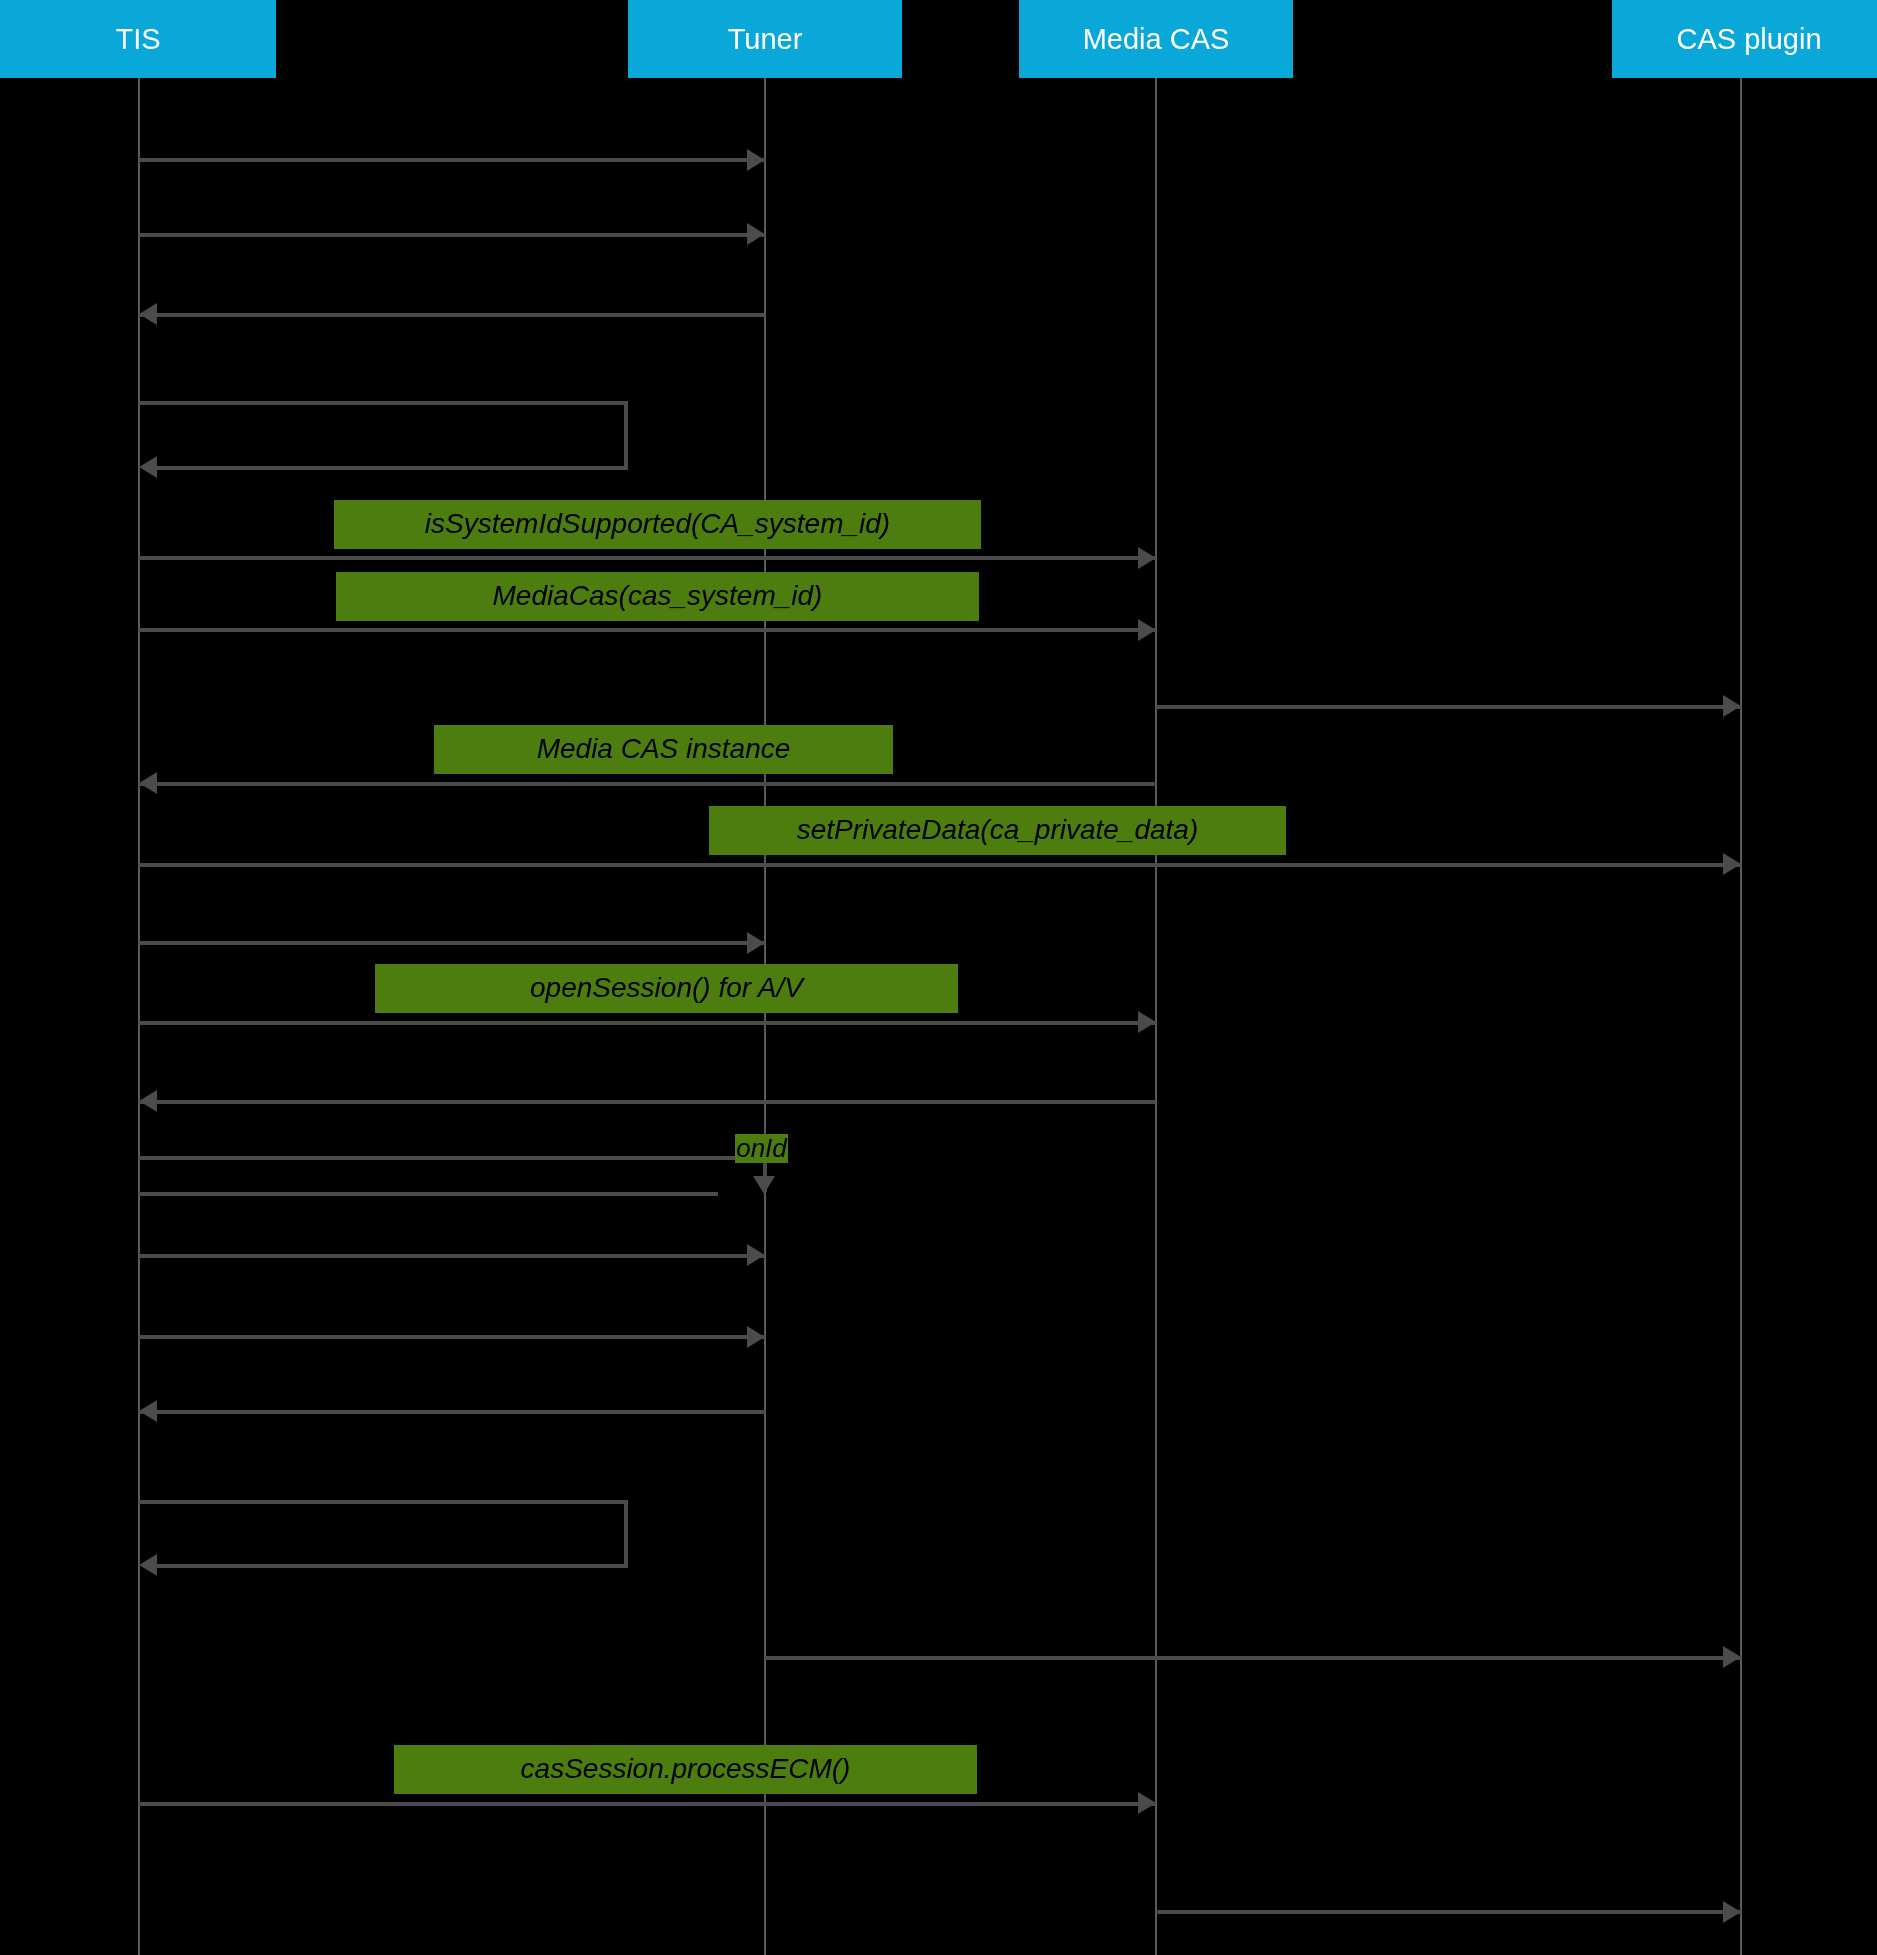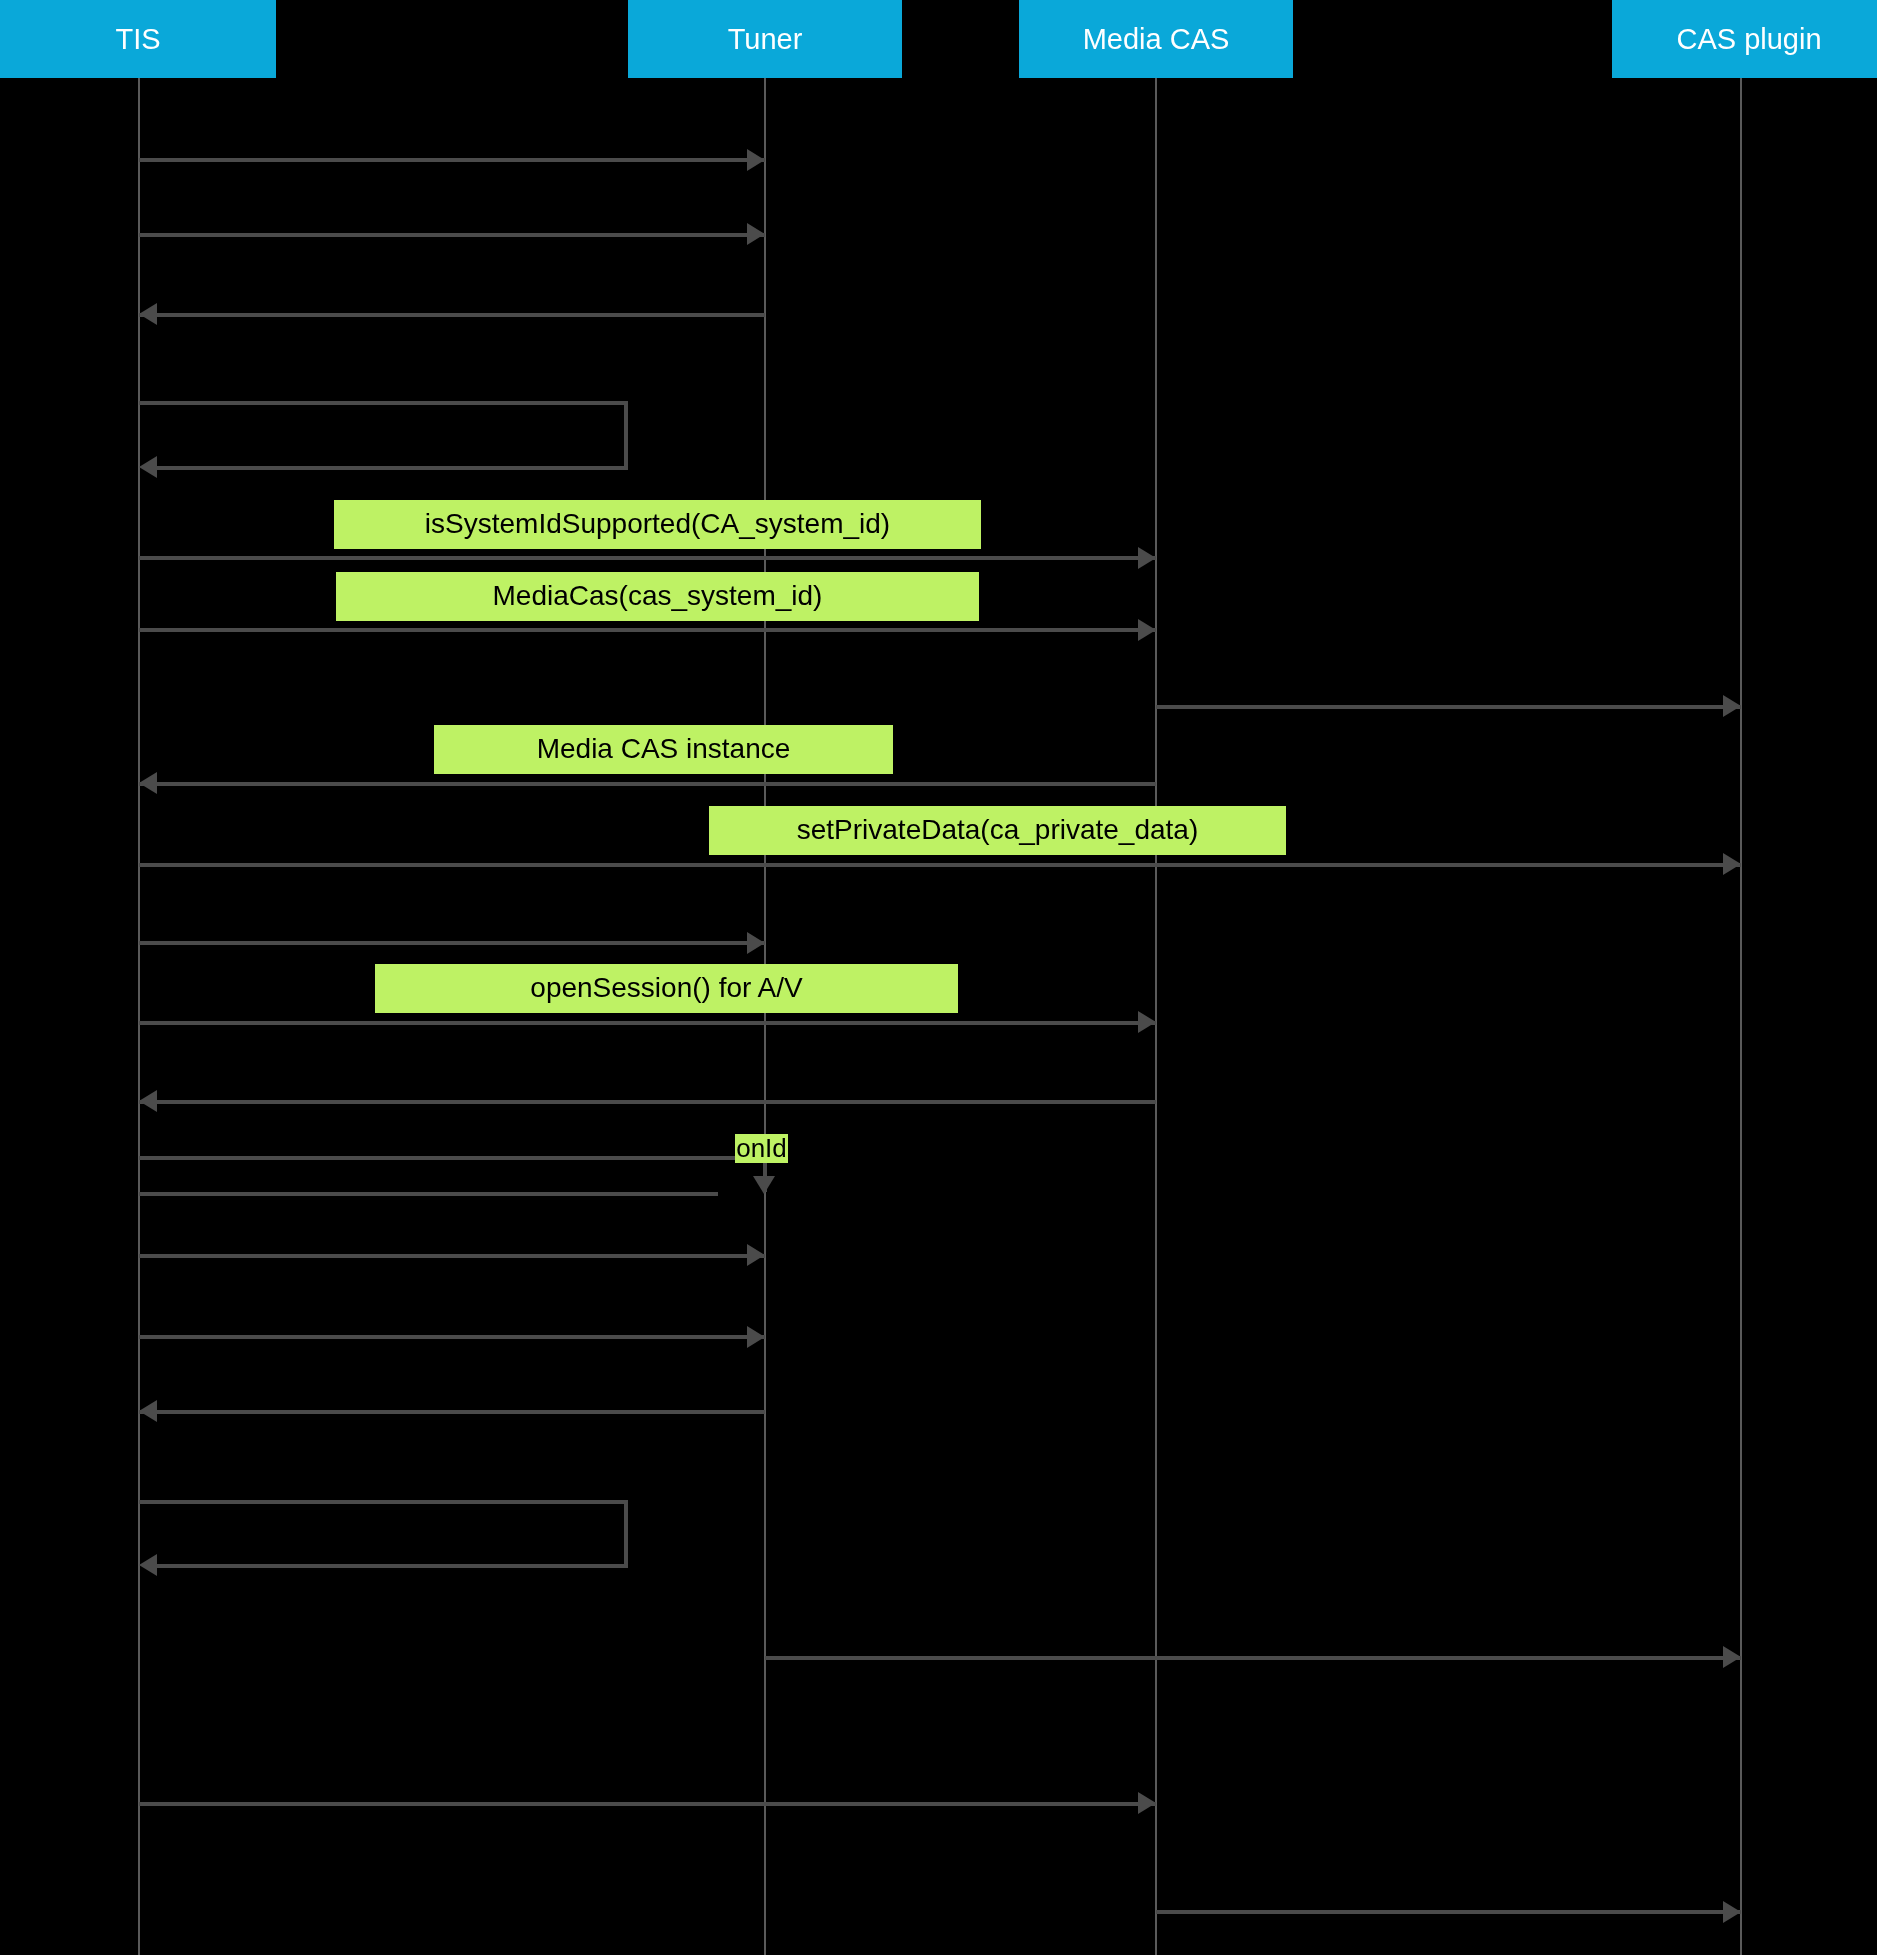--- a/index.html
+++ b/index.html
@@ -53,28 +53,29 @@
     position:absolute;
     width:0;height:0;
     border-left:11.7px solid transparent;
     border-right:11.7px solid transparent;
     border-top:18px solid #4b4b4b;
   }
 
   
   .chip{
     position:absolute;
-    background:#bef264;
+    background:#4d7c0f;
     color:#000000;
     font-size:28px;
     line-height:1.0;
     padding:8.6px 6.3px 10.2px 6.3px;
     white-space:nowrap;
     display:flex;align-items:center;justify-content:center;
     box-sizing:border-box;
+    font-style:italic;
   }
   .chip.tiny{
     font-size:26px;
     padding:3.9px 1.6px 4.7px 1.6px;
     overflow:hidden;
   }
 </style>
 </head>
 <body>
 
@@ -138,16 +139,17 @@
     <div class="msgline" style="left: 139px; width: 626px; top: 1410px;"></div>
     <div class="arrowL" style="left: 139px; top: 1400px;"></div>
     <div class="msgline" style="left: 139px; width: 487px; top: 1500px;"></div>
     <div class="vline" style="left: 624px; top: 1500px; height: 68px;"></div>
     <div class="msgline" style="left: 156px; width: 470px; top: 1564px;"></div>
     <div class="arrowL" style="left: 139px; top: 1554px;"></div>
     <div class="msgline" style="left: 765px; width: 976px; top: 1656px;"></div>
     <div class="arrowR" style="left: 1723px; top: 1646px;"></div>
     <div class="msgline" style="left: 139px; width: 1017px; top: 1802px;"></div>
     <div class="arrowR" style="left: 1138px; top: 1792px;"></div>
+    <div class="chip" style="left: 394px; width: 583px; top: 1745px; height: 49px;">casSession.processECM()</div>
     <div class="msgline" style="left: 1156px; width: 585px; top: 1910px;"></div>
     <div class="arrowR" style="left: 1723px; top: 1901px;"></div>
   </div>
 
 
 </body></html>

